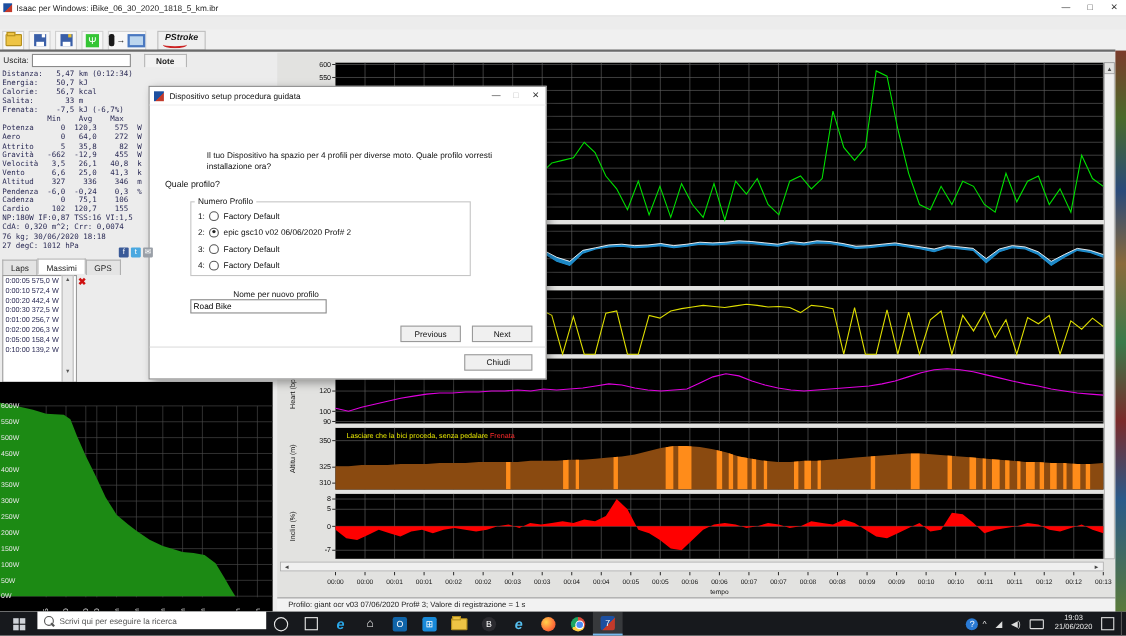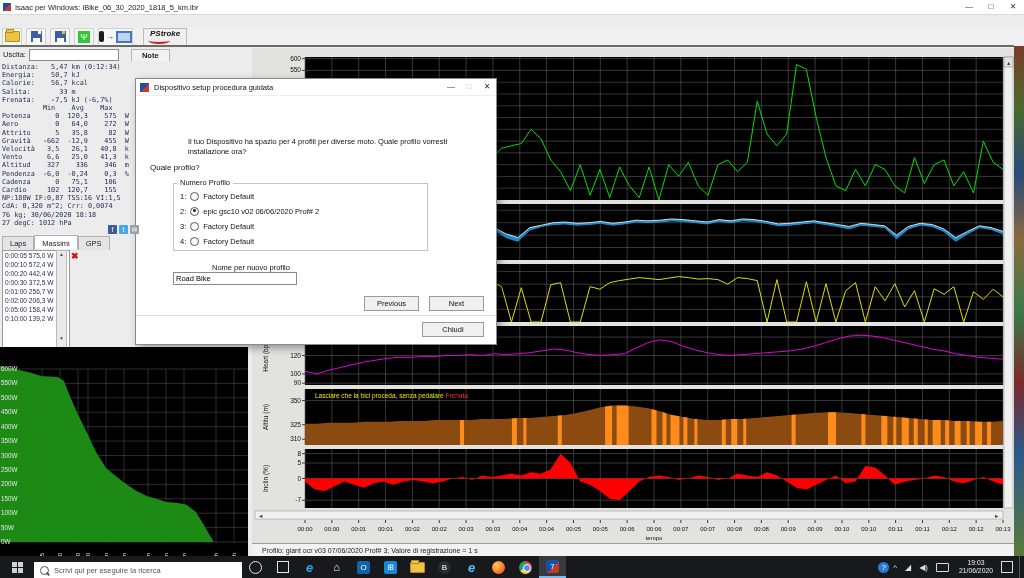--- a/index.html
+++ b/index.html
@@ -91,21 +91,21 @@
   .radrow{position:absolute;left:44px;display:flex;align-items:center;height:10px;}
   .rad{width:7px;height:7px;border:1px solid #555;border-radius:50%;margin:0 4px;position:relative;background:#fff;}
   .rad.sel:before{content:"";position:absolute;left:1.5px;top:1.5px;width:3px;height:3px;border-radius:50%;background:#222;}
   #dlg-namelbl{position:absolute;left:37px;top:184px;margin-left:39px;}
   #dlg-input{position:absolute;left:37px;top:193px;width:118px;height:11px;border:1px solid #8a8a8a;
     font-size:7.5px;padding:0 2px;font-family:"Liberation Sans",sans-serif;}
   .dlgbtn{position:absolute;height:13px;width:53px;border:1px solid #9a9a9a;background:#f0f0f0;
     text-align:center;line-height:13px;}
   #dlg-sep{position:absolute;left:0;top:236px;width:100%;border-top:1px solid #ddd;}
   
-  #taskbar{left:0;top:556px;width:1024px;height:22px;background:#17191d;display:flex;align-items:flex-end;z-index:40;}
+  #taskbar{left:0;top:556px;width:1024px;height:22px;background:#17191d;display:flex;align-items:flex-start;z-index:40;}
   #startbtn{width:34px;height:22px;display:flex;align-items:center;justify-content:center;}
   .winlogo{display:grid;grid-template-columns:5px 5px;grid-gap:1px;}
   .winlogo i{width:5px;height:5px;background:#cfd3d8;}
   #searchbox{width:208px;height:16px;background:#fff;display:flex;align-items:center;
     font-size:7.5px;color:#555;}
   .mag{width:7px;height:7px;border:1.5px solid #555;border-radius:50%;margin:0 5px 0 6px;position:relative;}
   .mag:before{content:"";position:absolute;left:5px;top:6px;width:4px;height:1.5px;background:#555;transform:rotate(45deg);}
   .tbicon{width:27px;height:22px;display:flex;align-items:center;justify-content:center;font-size:11px;color:#eee;}
   .cortana{width:11px;height:11px;border:1.5px solid #e8e8e8;border-radius:50%;}
   .tview{width:10px;height:10px;border:1.5px solid #e8e8e8;}

